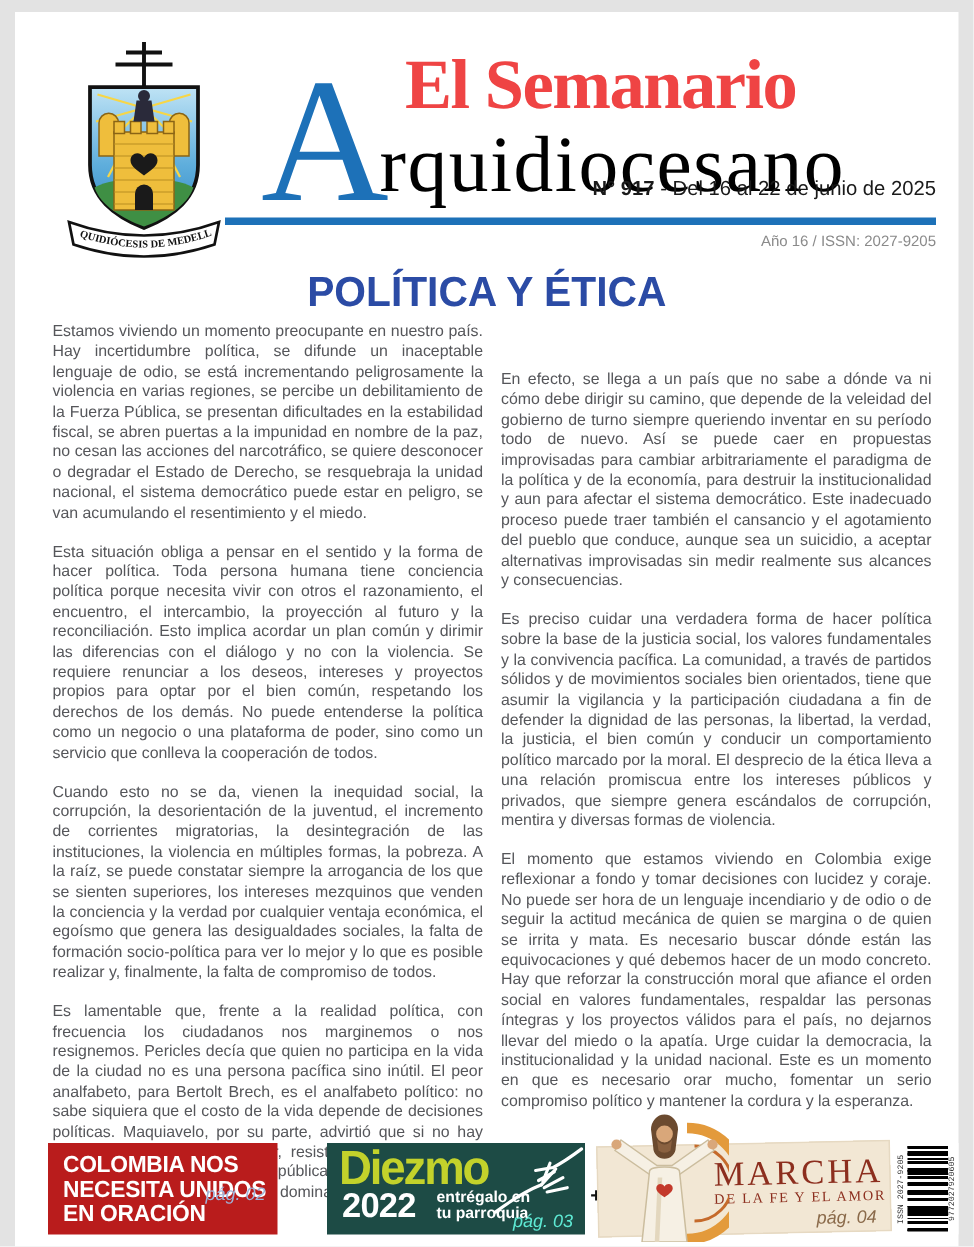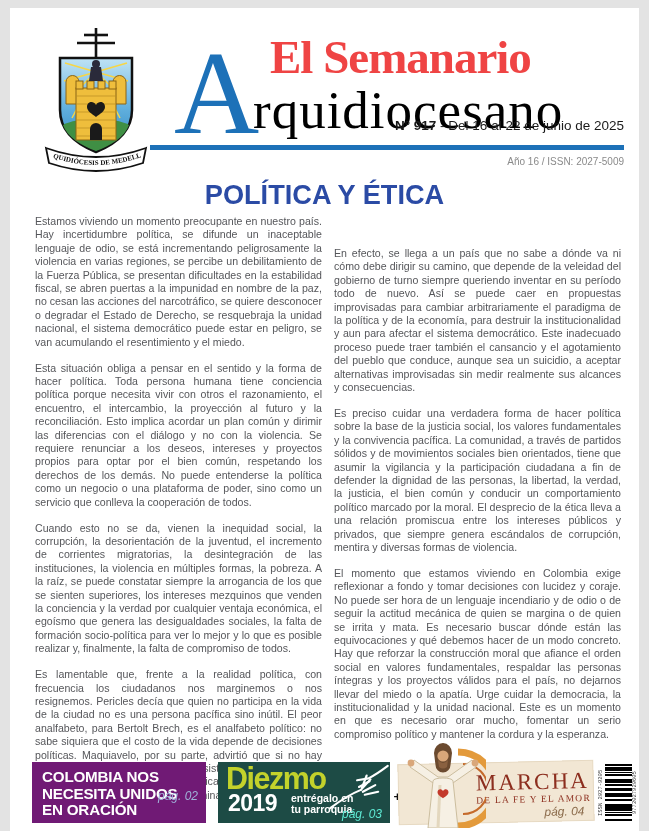--- a/index.html
+++ b/index.html
@@ -54,21 +54,21 @@
   .col-left{left:25px;}
   .col-right{left:324px;margin-top:32px;}
   
   .sig-block{text-align:center;margin-top:14px;color:#111;}
   .sig-svg{width:165px;height:42px;display:block;margin:0 auto -8px auto;}
   .sig-name{font-size:13.5px;font-weight:bold;line-height:15px;}
   .sig-role{font-size:13px;font-weight:bold;line-height:15px;}
   
   .footer{position:absolute;left:0;top:752px;width:629px;height:71px;}
   .banner{position:absolute;top:2px;height:61px;overflow:hidden;}
-  .b-oracion{left:22px;width:174px;background:#701a75;color:#fff;}
+  .b-oracion{left:22px;width:153px;background:#b91c1c;color:#fff;}
   .b-oracion .lines{position:absolute;left:10px;top:7px;font-weight:bold;font-size:15.5px;line-height:16.5px;letter-spacing:-.2px;transform:scaleX(.98);transform-origin:left;}
   .pag{position:absolute;font-style:italic;font-size:12px;}
   .b-oracion .pag{right:8px;bottom:20px;color:#9FB3D9;}
   .b-diezmo{left:208px;width:172px;background:#1D4B45;color:#fff;}
   .diezmo-title{position:absolute;left:8px;top:-2px;font-size:32px;font-weight:bold;color:#C3D22B;letter-spacing:-1.5px;transform:scaleX(.95);transform-origin:left;}
   .diezmo-year{position:absolute;left:10px;top:28px;font-size:23px;font-weight:bold;color:#fff;letter-spacing:-.5px;}
   .diezmo-sub{position:absolute;left:73px;top:31px;font-size:10.5px;font-weight:bold;line-height:11px;color:#fff;}
   .b-diezmo .pag{right:8px;bottom:2px;color:#5eead4;}
   .hands{position:absolute;right:0;top:2px;width:62px;height:46px;}
   .b-marcha{left:388px;width:196px;background:#F2E7D4;transform:rotate(-1.3deg);box-shadow:0 0 0 1px #E6D9C2 inset;}
@@ -156,21 +156,21 @@
     </svg>
 
     <div class="t-red">El Semanario</div>
     <div class="t-A">A</div>
     <div class="t-rest">rquidiocesano</div>
 
     <div class="issue-line"><span class="num">N° 917</span><span> - Del 16 al 22 de junio de 2025</span></div>
 
     <div class="rule"></div>
 
-    <div class="year-line">Año 16 / ISSN: 2027-5009</div>
+    <div class="year-line">Año 16 / ISSN: 2027-9205</div>
   </header>
 
   <h1 class="headline">POLÍTICA Y ÉTICA</h1>
 
   <div class="col col-left">
     <p>Estamos viviendo un momento preocupante en nuestro país. Hay incertidumbre política, se difunde un inaceptable lenguaje de odio, se está incrementando peligrosamente la violencia en varias regiones, se percibe un debilitamiento de la Fuerza Pública, se presentan dificultades en la estabilidad fiscal, se abren puertas a la impunidad en nombre de la paz, no cesan las acciones del narcotráfico, se quiere desconocer o degradar el Estado de Derecho, se resquebraja la unidad nacional, el sistema democrático puede estar en peligro, se van acumulando el resentimiento y el miedo.</p>
     <p>Esta situación obliga a pensar en el sentido y la forma de hacer política. Toda persona humana tiene conciencia política porque necesita vivir con otros el razonamiento, el encuentro, el intercambio, la proyección al futuro y la reconciliación. Esto implica acordar un plan común y dirimir las diferencias con el diálogo y no con la violencia. Se requiere renunciar a los deseos, intereses y proyectos propios para optar por el bien común, respetando los derechos de los demás. No puede entenderse la política como un negocio o una plataforma de poder, sino como un servicio que conlleva la cooperación de todos.</p>
     <p>Cuando esto no se da, vienen la inequidad social, la corrupción, la desorientación de la juventud, el incremento de corrientes migratorias, la desintegración de las instituciones, la violencia en múltiples formas, la pobreza. A la raíz, se puede constatar siempre la arrogancia de los que se sienten superiores, los intereses mezquinos que venden la conciencia y la verdad por cualquier ventaja económica, el egoísmo que genera las desigualdades sociales, la falta de formación socio-política para ver lo mejor y lo que es posible realizar y, finalmente, la falta de compromiso de todos.</p>
     <p>Es lamentable que, frente a la realidad política, con frecuencia los ciudadanos nos marginemos o nos resignemos. Pericles decía que quien no participa en la vida de la ciudad no es una persona pacífica sino inútil. El peor analfabeto, para Bertolt Brech, es el analfabeto político: no sabe siquiera que el costo de la vida depende de decisiones políticas. Maquiavelo, por su parte, advirtió que si no hay ciudadanos capaces de vigilar, resistir e implicarse en la búsqueda del bien común, la república muere y se convierte en el lugar donde unos pocos dominan y todos los demás sirven.</p>
   </div>
@@ -195,21 +195,21 @@
       <div class="lines">
         <div>COLOMBIA NOS</div>
         <div>NECESITA UNIDOS</div>
         <div>EN ORACIÓN</div>
       </div>
       <div class="pag">pág. 02</div>
     </div>
 
     <div class="banner b-diezmo">
       <div class="diezmo-title">Diezmo</div>
-      <div class="diezmo-year">2019</div>
+      <div class="diezmo-year">2022</div>
       <div class="diezmo-sub">
         <div>entrégalo en</div>
         <div>tu parroquia</div>
       </div>
       <svg class="hands" viewBox="0 0 64 48">
         <g fill="none" stroke="#fff" stroke-width="2.2" stroke-linecap="round">
           <path d="M2 46 C14 37 24 31 34 27"></path>
           <path d="M34 27 l10 -11 M36 29 l13 -7 M38 32 l14 -3 M35 25 l5 -13"></path>
           <path d="M62 2 C54 8 48 12 42 15 M42 15 l-12 2 M43 18 l-11 6"></path>
         </g>

